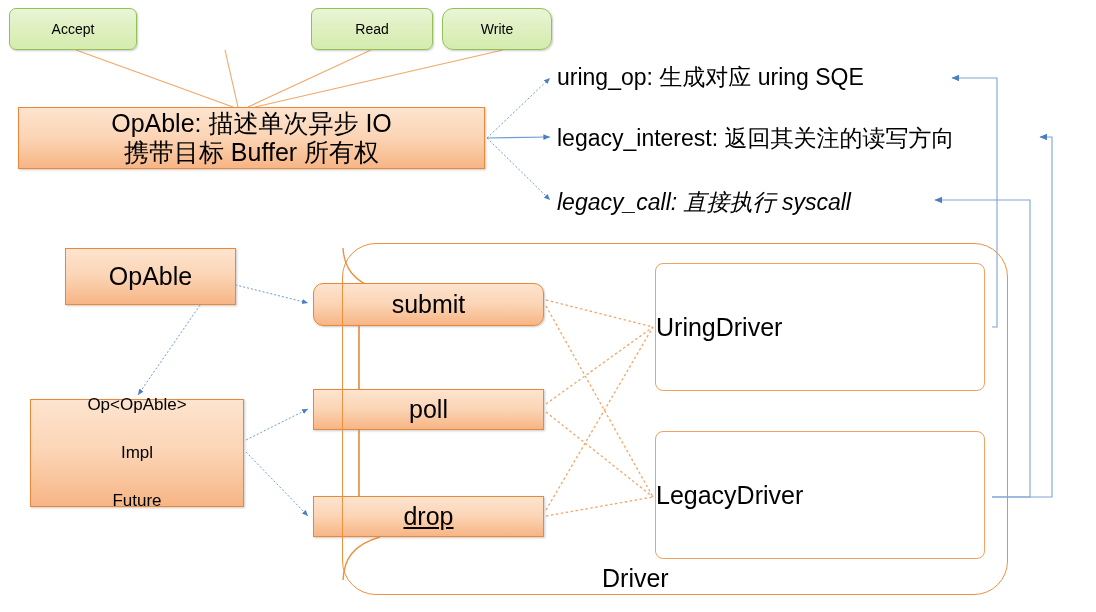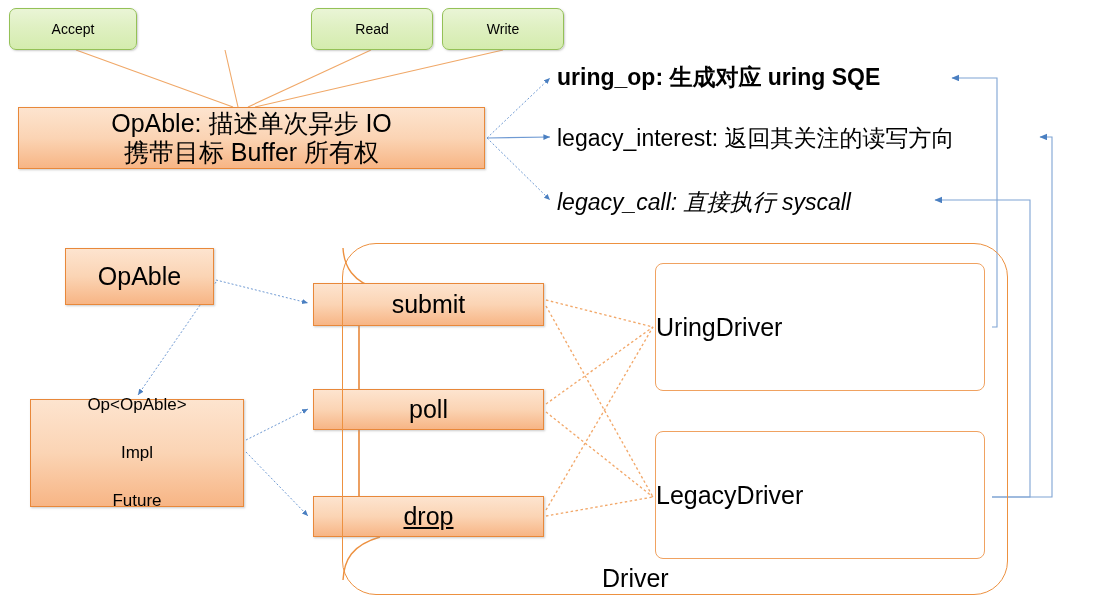--- a/index.html
+++ b/index.html
@@ -153,51 +153,51 @@
       <line x1="546" y1="516" x2="653" y2="497"></line>
     </g>
   </svg>
 
   <div class="node op-box" style="left:9px; top:8px; width:128px; height:42px;">
     <span>Accept</span>
   </div>
   <div class="node op-box" style="left:311px; top:8px; width:122px; height:42px;">
     <span>Read</span>
   </div>
-  <div class="node op-box" style="left:442px; top:8px; width:122px; height:42px;">
+  <div class="node op-box" style="left:442px; top:8px; width:110px; height:42px;border-radius:11px;">
     <span>Write</span>
   </div>
 
   <div class="node orange-box banner-box" style="left:18px; top:107px; width:467px; height:62px;">
     <span class="line">OpAble: 描述单次异步 IO</span>
     <span class="line">携带目标 Buffer 所有权</span>
   </div>
 
-  <div class="rt-label" style="left:557px; top:62px;font-weight:bold;">
+  <div class="rt-label" style="left:557px; top:62px;">
     <span>uring_op: 生成对应 uring SQE</span>
   </div>
   <div class="rt-label" style="left:557px; top:123px;">
     <span>legacy_interest: 返回其关注的读写方向</span>
   </div>
   <div class="rt-label" style="left:557px; top:187px;font-style:italic;">
     <span>legacy_call: 直接执行 syscall</span>
   </div>
 
-  <div class="node orange-box" style="left:65px; top:248px; width:149px; height:57px; font-size:25px;align-items:center;">
+  <div class="node orange-box" style="left:65px; top:248px; width:171px; height:57px; font-size:25px;align-items:center;">
     <span>OpAble</span>
   </div>
 
   <div class="node orange-box" style="left:30px; top:399px; width:214px; height:108px; font-size:17px;
               flex-direction:column;gap:28px;">
     <span>Op&lt;OpAble&gt;</span>
     <span>Impl</span>
     <span>Future</span>
   </div>
 
-  <div class="node orange-box" style="left:313px; top:283px; width:231px; height:43px; font-size:25px;">
+  <div class="node orange-box" style="left:313px; top:283px; width:231px; height:43px; font-size:25px;border-radius:10px;">
     <span>submit</span>
   </div>
   <div class="node orange-box" style="left:313px; top:389px; width:231px; height:41px; font-size:25px;">
     <span>poll</span>
   </div>
   <div class="node orange-box" style="left:313px; top:496px; width:231px; height:41px; font-size:25px;text-decoration:underline;">
     <span>drop</span>
   </div>
 
   <div class="group-box" style="left:342px; top:243px; width:666px; height:352px;"></div>

